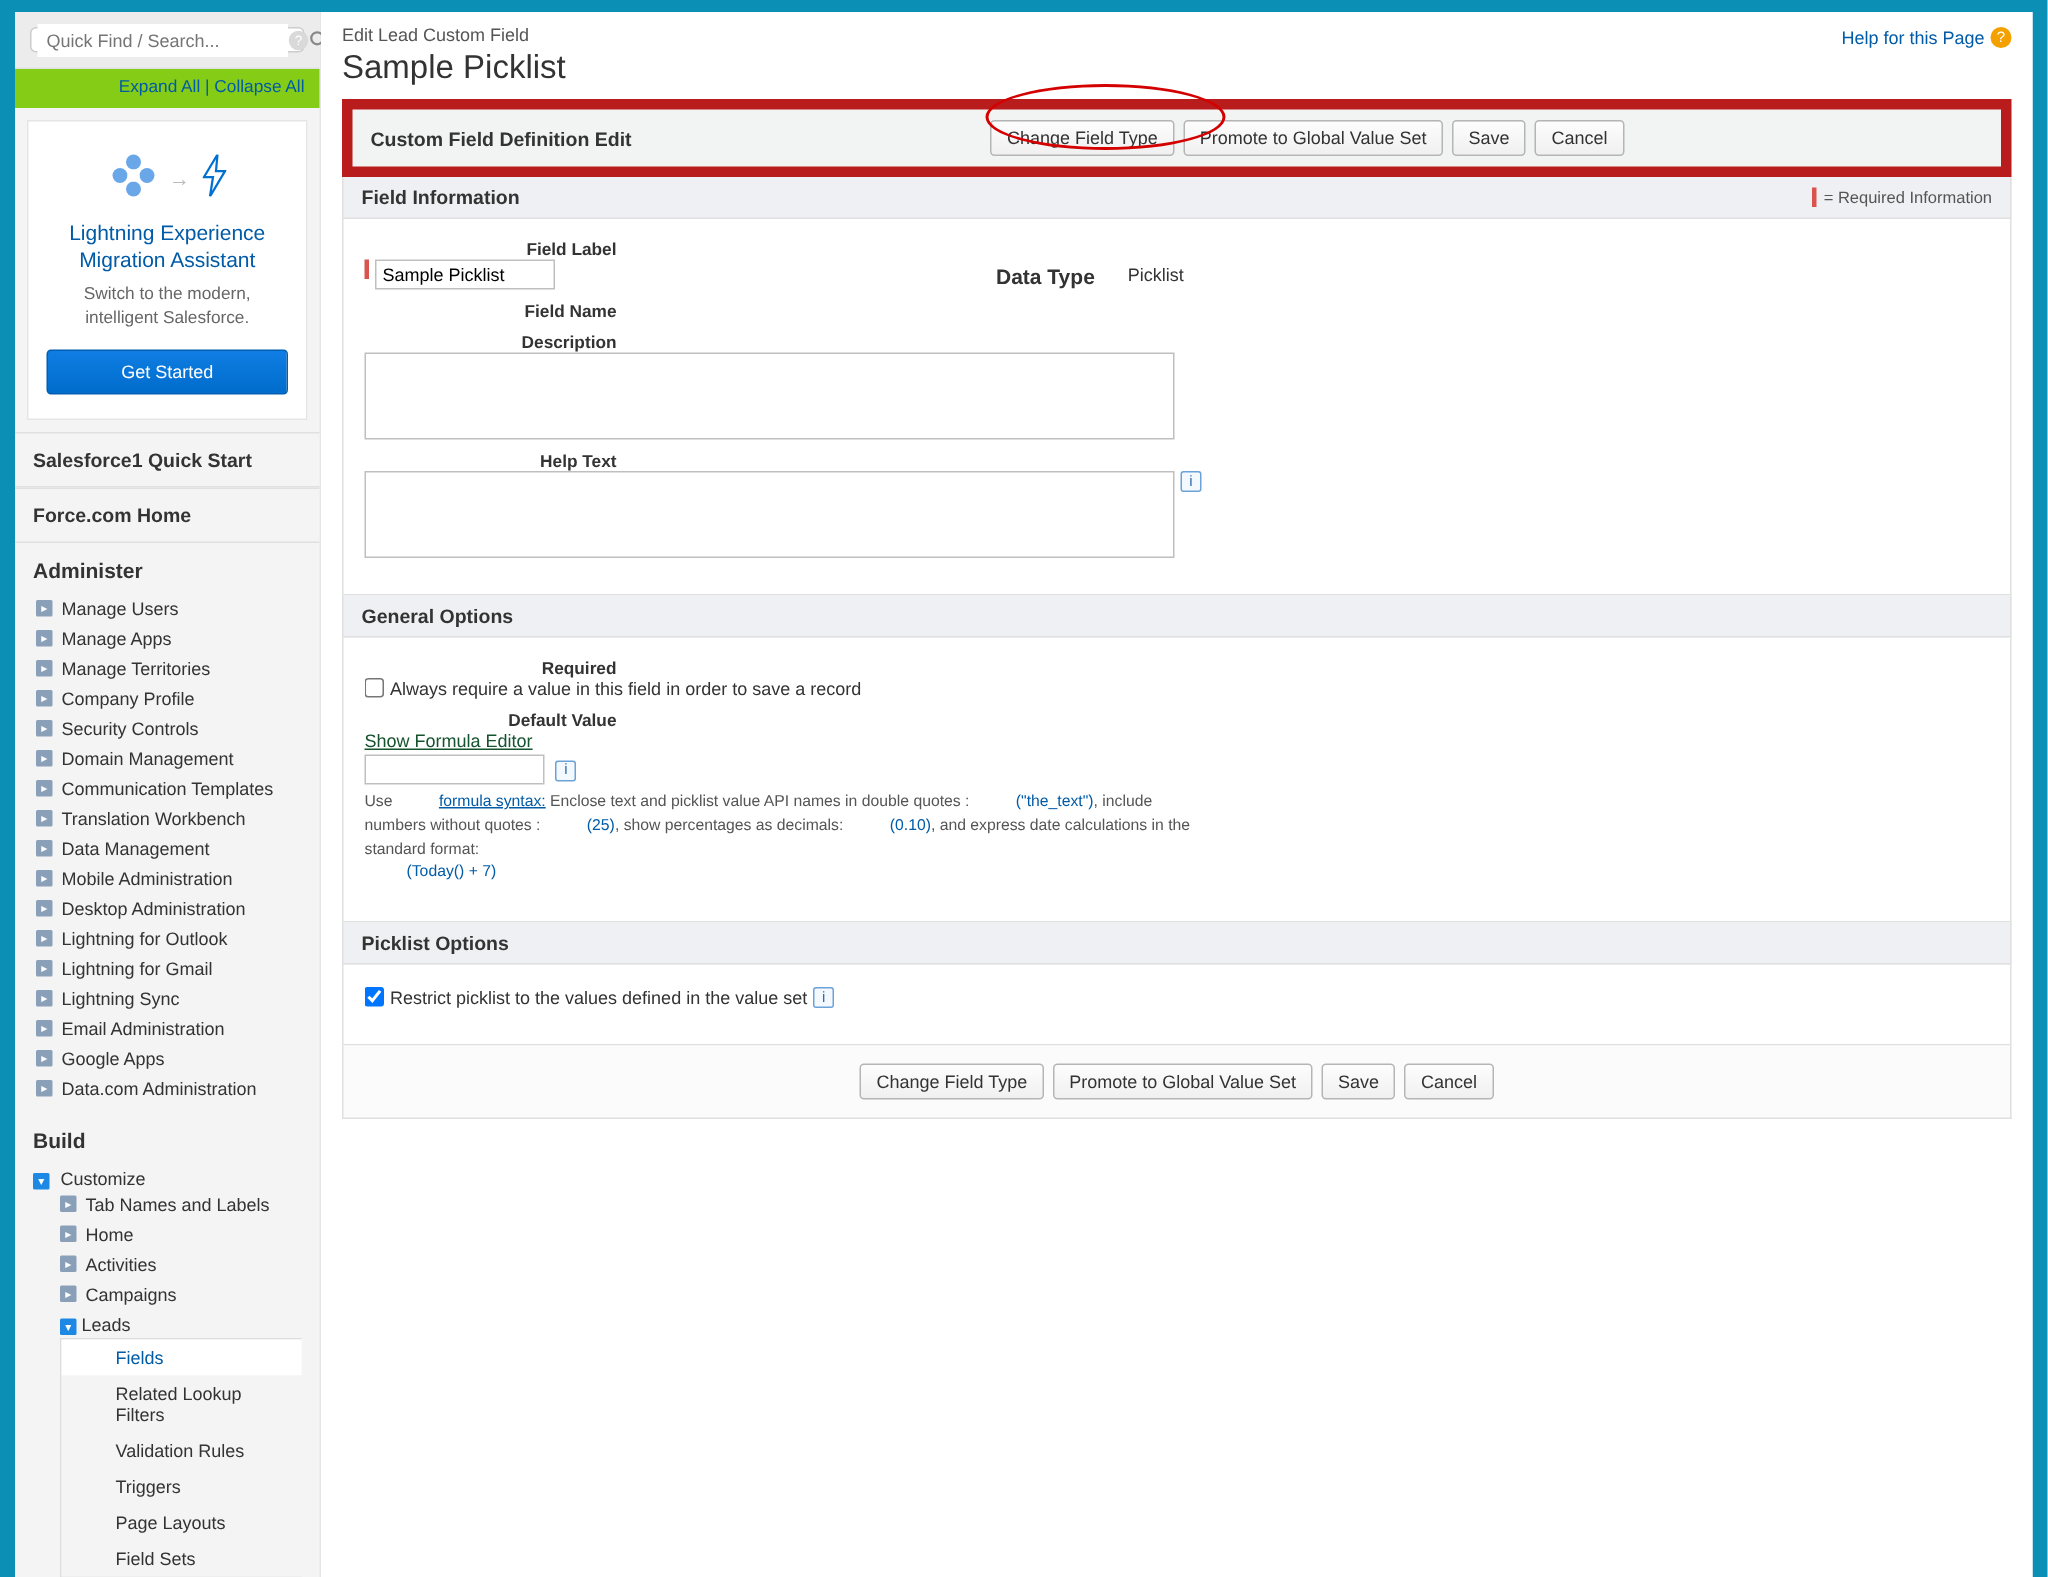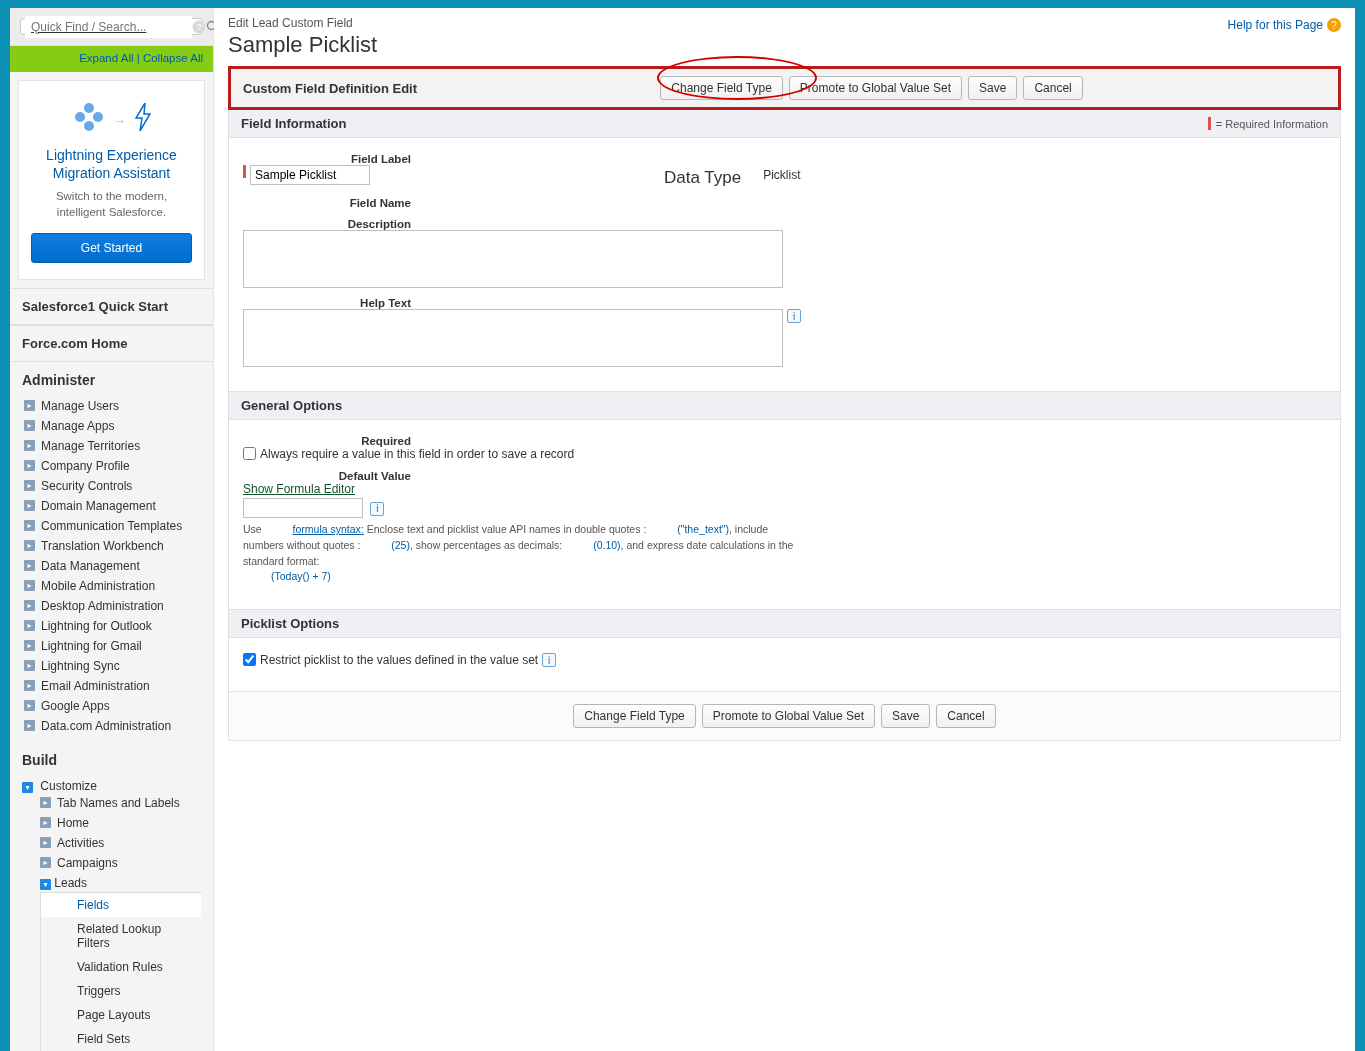--- a/index.html
+++ b/index.html
@@ -2,21 +2,21 @@
 <html><head>
 <meta charset="utf-8">
 <style>
 * { box-sizing: border-box; margin: 0; padding: 0; }
 body { font-family: Arial, sans-serif; font-size: 12px; color: #333; background: #0b8fb5; }
 .frame { background: #fff; margin: 8px 10px 0 10px; min-height: 1040px; display: flex; }
 
 
 .sidebar { width: 204px; background: #f4f4f4; border-right: 1px solid #e5e5e5; }
 .search-box { padding: 10px; background: #ececec; border-bottom: 1px solid #e0e0e0; }
-.search-wrap { position: relative; background: #fff; border: 1px solid #ccc; border-radius: 4px; height: 17px; display: flex; align-items: center; padding: 0 4px; text-decoration: underline; }
+.search-wrap { position: relative; background: #fff; border: 1px solid #ccc; border-radius: 4px; height: 17px; display: flex; align-items: center; padding: 0 4px; }
 .search-wrap input { border: none; outline: none; flex: 1; font-size: 12px; padding: 4px 6px; color: #999; }
 .search-wrap .icon-btn { width: 18px; height: 18px; display: inline-flex; align-items: center; justify-content: center; color: #888; cursor: pointer; }
 .expand-links { text-align: right; padding: 6px 10px 8px; font-size: 11.5px; color: #015ba7; background: #84cc16; }
 .expand-links span { cursor: pointer; }
 
 .promo { background: #fff; margin: 8px; padding: 14px 12px 16px; border: 1px solid #e5e5e5; text-align: center; }
 .promo-icons { display: flex; align-items: center; justify-content: center; gap: 8px; margin: 6px 0 10px; }
 .promo-title { color: #015ba7; font-size: 14px; line-height: 1.3; margin-bottom: 6px; }
 .promo-sub { color: #666; font-size: 11.5px; line-height: 1.4; margin-bottom: 12px; }
 .btn-primary { background: #006dcc; background: linear-gradient(#0f7de3,#006dcc); border: 1px solid #005fb2; color: #fff; padding: 7px 16px; border-radius: 3px; font-size: 12px; cursor: pointer; width: 100%; }
@@ -42,39 +42,39 @@
 .sq-open { background: #1e88e5; }
 
 
 .main { flex: 1; padding: 8px 14px 0 14px; background: #fff; position: relative; }
 .help-link { position: absolute; top: 10px; right: 14px; font-size: 12px; color: #015ba7; display: flex; align-items: flex-start; gap: 4px; cursor: pointer; }
 .help-link .qmark { width: 14px; height: 14px; background: #f4a100; border-radius: 50%; color: #fff; font-size: 10px; display: inline-flex; align-items: center; justify-content: center; }
 
 .breadcrumb { font-size: 12px; color: #555; }
 h1.page-title { font-size: 22px; font-weight: normal; margin: 2px 0 8px; }
 
-.panel-header { background: #f2f3f3; border: 3px solid #b91c1c; padding: 7px 12px; display: flex; align-items: center; justify-content: flex-end; }
+.panel-header { background: #f2f3f3; border: 7px solid #b91c1c; padding: 7px 12px; display: flex; align-items: center; justify-content: flex-end; }
 .panel-header .ph-title { font-weight: bold; font-size: 13px; }
 .panel-header .ph-buttons { margin-left: auto; margin-right: auto; display: flex; gap: 6px; align-items: center; }
 
 .btn { background: linear-gradient(#fdfdfd,#f0f0f0); border: 1px solid #b5b5b5; border-radius: 3px; padding: 4px 10px; font-size: 12px; color: #333; cursor: pointer; white-space: nowrap; }
 
 .section-bar { background: #eef0f3; border: 1px solid #e0e0e0; border-top: none; padding: 6px 12px; display: flex; align-items: center; }
 .section-bar .sb-title { font-weight: bold; font-size: 13px; }
 .section-bar .sb-req { margin-left: auto; font-size: 11px; color: #555; display: flex; align-items: center; gap: 5px; }
 .req-mark { display: inline-block; width: 3px; height: 13px; background: #d9534f; }
 
 .form-area { border: 1px solid #e0e0e0; border-top: none; padding: 12px 14px 18px; }
 
 .form-row { display: flex; margin-bottom: 6px; flex-direction: column; }
 .form-row .lbl { width: 180px; text-align: right; padding-right: 12px; padding-top: 3px; font-size: 11.5px; font-weight: bold; color: #333; }
 .form-row .fld { flex: 1; display: flex; align-items: flex-start; gap: 4px; }
 .form-row .fld input[type=text] { border: 1px solid #bfbfbf; padding: 2px 4px; font-size: 12px; width: 120px; }
 .form-row .fld textarea { border: 1px solid #bfbfbf; padding: 4px; font-size: 12px; width: 540px; height: 58px; resize: none; }
-.form-row .side-lbl { font-size: 17px; font-weight: normal; color: #333; padding-top:3px; margin-left: 120px; }
+.form-row .side-lbl { font-size: 14px; font-weight: bold; color: #333; padding-top:3px; margin-left: 120px; }
 .form-row .side-val { font-size: 12px; padding-top:3px; margin-left: 18px; }
 
 .info-icon { width: 14px; height: 14px; border: 1px solid #6ba3d7; border-radius: 2px; color: #2b6cb0; font-size: 10px; display: inline-flex; align-items: center; justify-content: center; background: #f4f9ff; cursor: help; vertical-align: middle; }
 
 .checkbox-row { display: flex; align-items: center; gap: 6px; }
 .checkbox-row input { margin: 0; }
 
 .show-formula { color: #14532d; text-decoration: underline; font-size: 12px; cursor: pointer; display: inline-block; margin-bottom: 2px; }
 .dv-input { border: 1px solid #bfbfbf; width: 460px; height: 20px; padding: 2px 4px; font-size: 12px; }
 .dv-hint { font-size: 10.5px; color: #555; margin-top: 4px; line-height: 1.5; max-width: 560px; }

